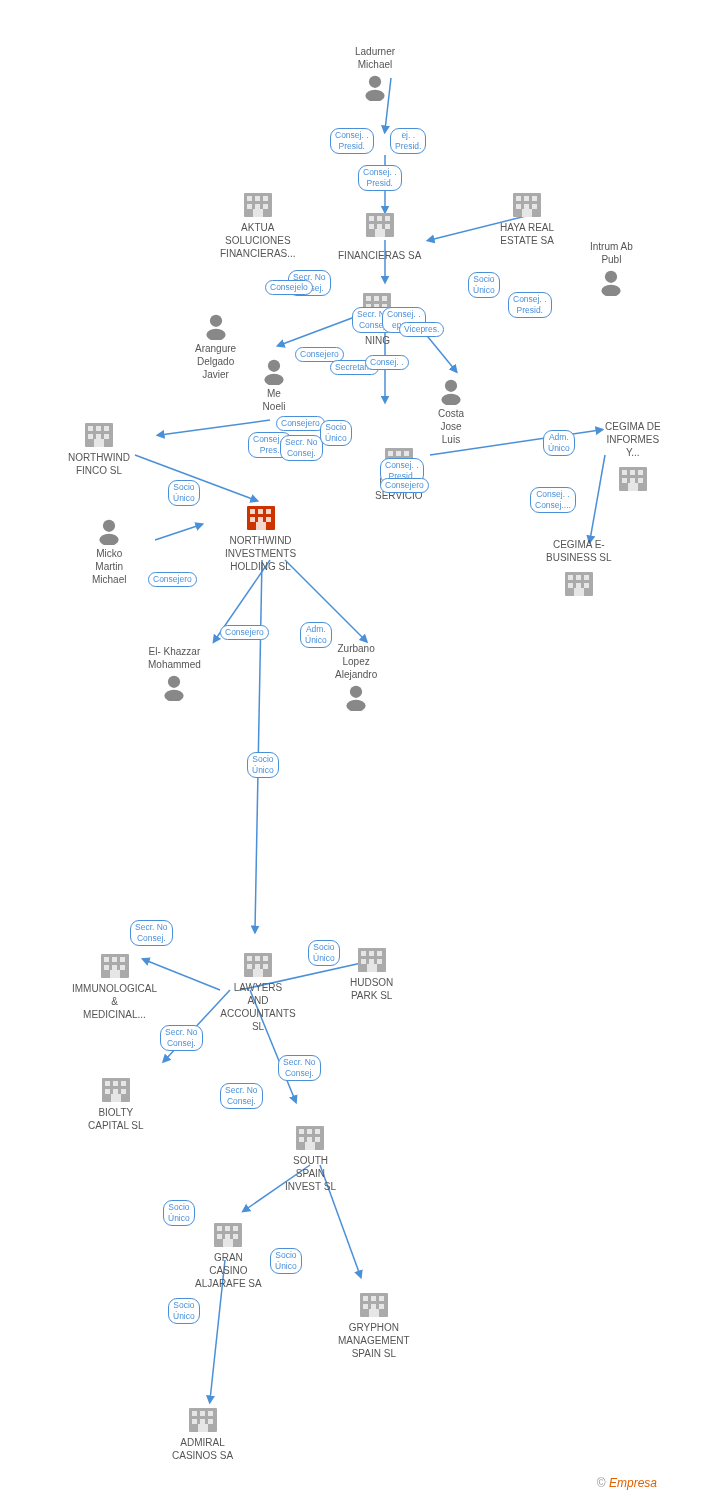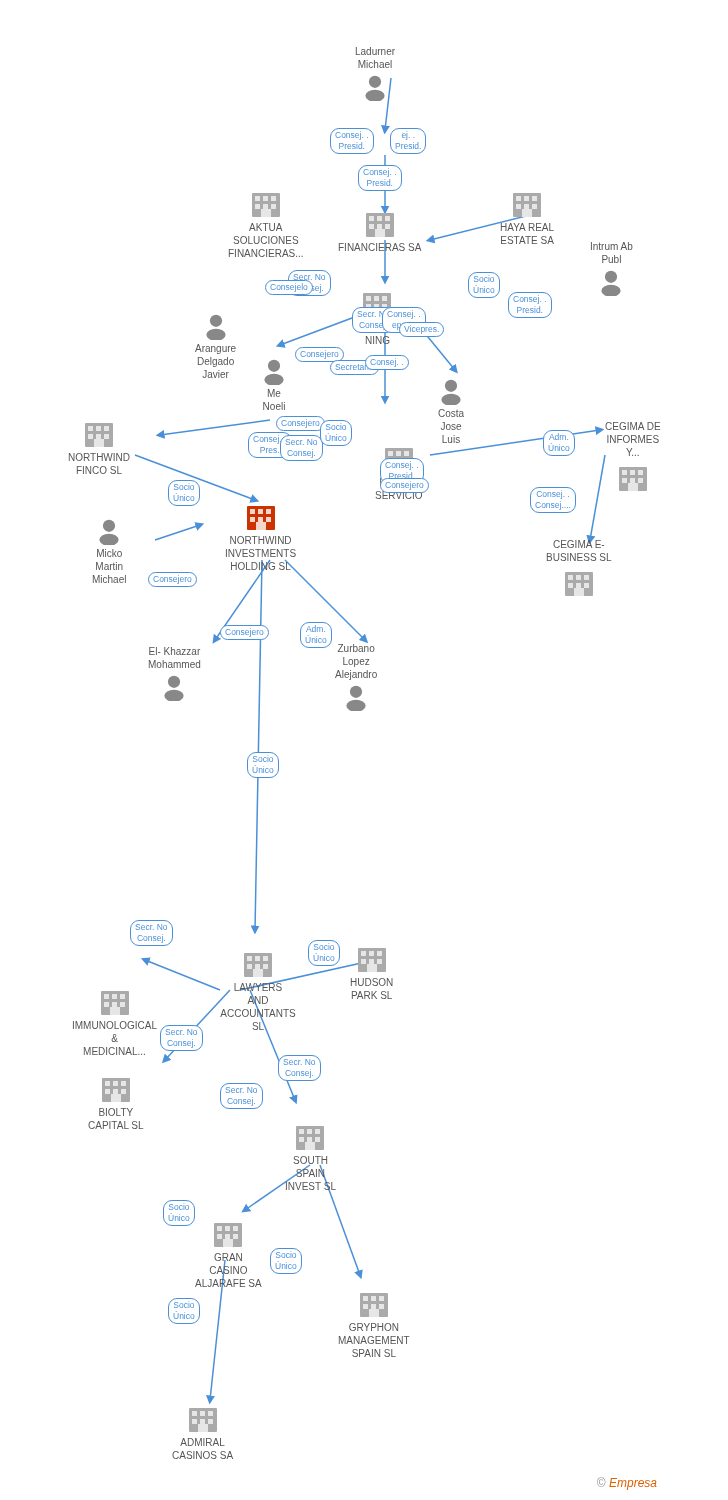--- a/index.html
+++ b/index.html
@@ -141,37 +141,37 @@
           <circle cx="16" cy="10" r="7"></circle>
           <ellipse cx="16" cy="26" rx="11" ry="7"></ellipse>
         </svg>
   </div>
 </div>
 
 <div class="role-badge" style="left:330px; top:128px;">Consej. .<br>Presid.</div>
 <div class="role-badge" style="left:390px; top:128px;">ej. .<br>Presid.</div>
 <div class="role-badge" style="left:358px; top:165px;">Consej. .<br>Presid.</div>
 
-<div class="node" style="left:228px; top:185px;">
+<div class="node" style="left:220px; top:185px;">
   <div class="company-icon">
     <svg viewBox="0 0 32 32">
           <rect x="2" y="6" width="28" height="24" rx="1" fill="#aaa"></rect>
           <rect x="5" y="9" width="5" height="5" fill="#fff" opacity="0.7"></rect>
           <rect x="13" y="9" width="5" height="5" fill="#fff" opacity="0.7"></rect>
           <rect x="21" y="9" width="5" height="5" fill="#fff" opacity="0.7"></rect>
           <rect x="5" y="17" width="5" height="5" fill="#fff" opacity="0.7"></rect>
           <rect x="13" y="17" width="5" height="5" fill="#fff" opacity="0.7"></rect>
           <rect x="21" y="17" width="5" height="5" fill="#fff" opacity="0.7"></rect>
           <rect x="11" y="22" width="10" height="8" fill="#fff" opacity="0.7"></rect>
         </svg>
   </div>
   <div class="node-label">AKTUA<br>SOLUCIONES<br>FINANCIERAS...</div>
 </div>
 
-<div class="node" style="left:338px; top:205px;">
+<div class="node" style="left:338px; top:205px;gap:8px;">
   <div class="company-icon">
     <svg viewBox="0 0 32 32">
           <rect x="2" y="6" width="28" height="24" rx="1" fill="#aaa"></rect>
           <rect x="5" y="9" width="5" height="5" fill="#fff" opacity="0.7"></rect>
           <rect x="13" y="9" width="5" height="5" fill="#fff" opacity="0.7"></rect>
           <rect x="21" y="9" width="5" height="5" fill="#fff" opacity="0.7"></rect>
           <rect x="5" y="17" width="5" height="5" fill="#fff" opacity="0.7"></rect>
           <rect x="13" y="17" width="5" height="5" fill="#fff" opacity="0.7"></rect>
           <rect x="21" y="17" width="5" height="5" fill="#fff" opacity="0.7"></rect>
           <rect x="11" y="22" width="10" height="8" fill="#fff" opacity="0.7"></rect>
@@ -385,21 +385,21 @@
     <svg viewBox="0 0 32 32" fill="#888">
           <circle cx="16" cy="10" r="7"></circle>
           <ellipse cx="16" cy="26" rx="11" ry="7"></ellipse>
         </svg>
   </div>
 </div>
 <div class="role-badge" style="left:300px; top:622px;">Adm.<br>Único</div>
 
 <div class="role-badge" style="left:247px; top:752px;">Socio<br>Único</div>
 
-<div class="node" style="left:72px; top:983px;">
+<div class="node" style="left:72px; top:946px;">
   <div class="company-icon">
     <svg viewBox="0 0 32 32">
           <rect x="2" y="6" width="28" height="24" rx="1" fill="#aaa"></rect>
           <rect x="5" y="9" width="5" height="5" fill="#fff" opacity="0.7"></rect>
           <rect x="13" y="9" width="5" height="5" fill="#fff" opacity="0.7"></rect>
           <rect x="21" y="9" width="5" height="5" fill="#fff" opacity="0.7"></rect>
           <rect x="5" y="17" width="5" height="5" fill="#fff" opacity="0.7"></rect>
           <rect x="13" y="17" width="5" height="5" fill="#fff" opacity="0.7"></rect>
           <rect x="21" y="17" width="5" height="5" fill="#fff" opacity="0.7"></rect>
           <rect x="11" y="22" width="10" height="8" fill="#fff" opacity="0.7"></rect>

